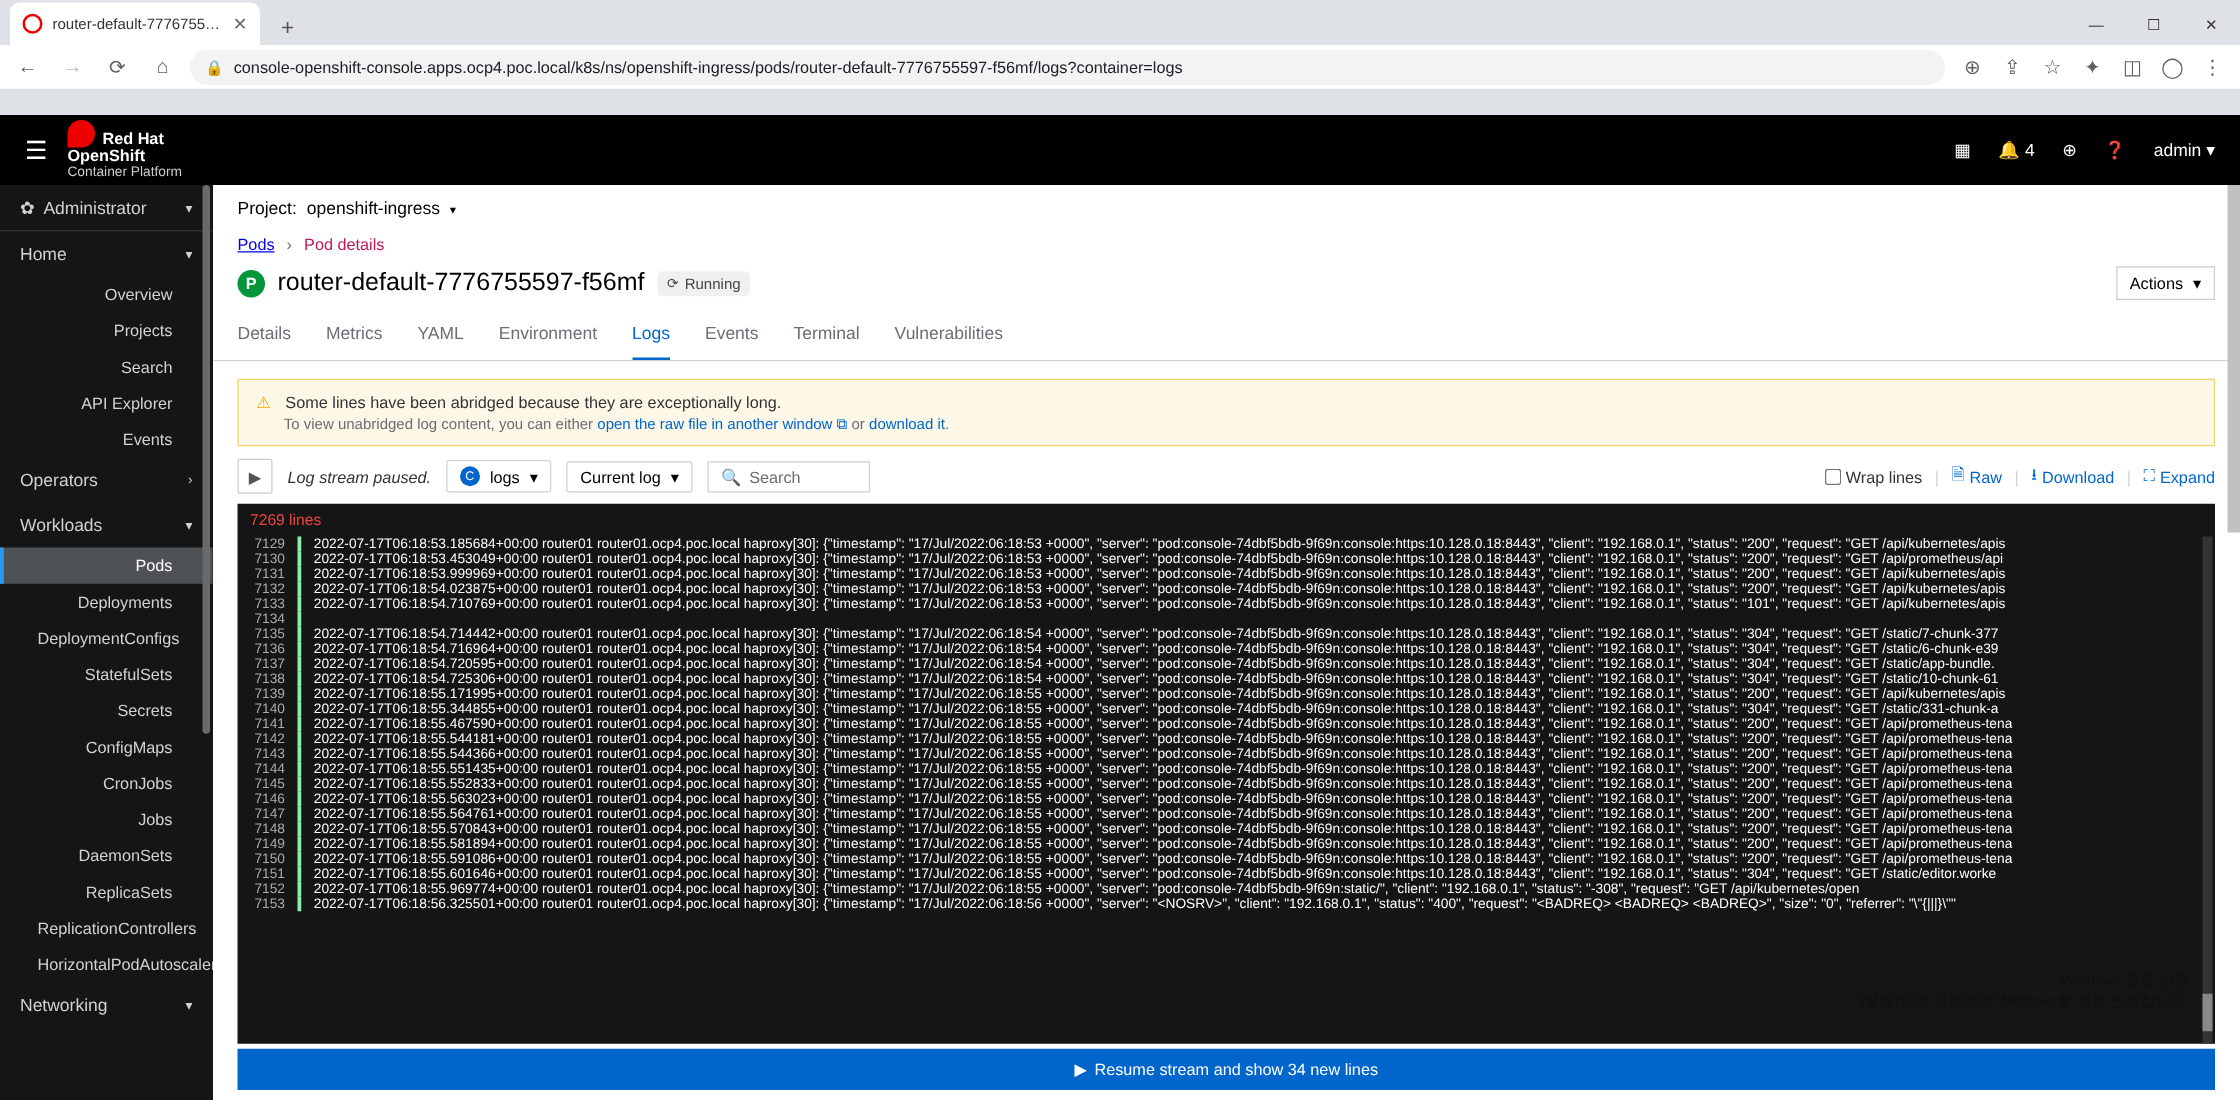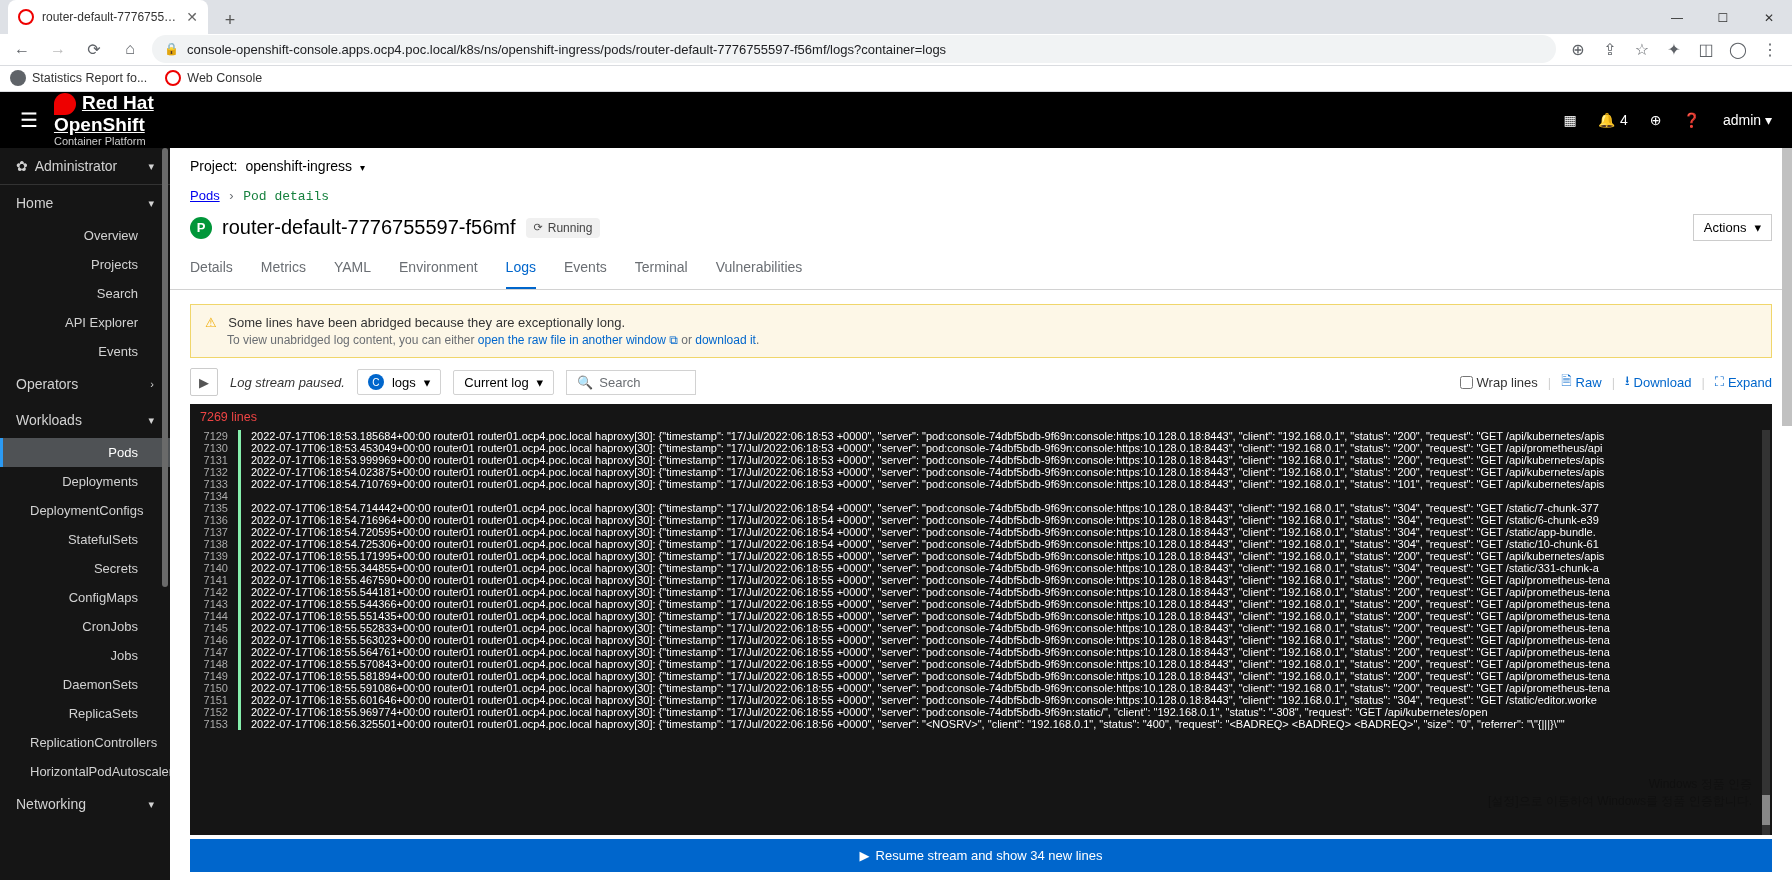--- a/index.html
+++ b/index.html
@@ -26,21 +26,21 @@
 .bookmark-row { height:30px; background:#fff; display:flex; align-items:center; padding:0 10px; gap:18px; font-size:12.5px; color:#333; border-bottom:1px solid #dadce0; }
 .bookmark { display:flex; align-items:center; gap:6px; }
 .bm-icon { width:16px; height:16px; border-radius:50%; display:inline-block; }
 .bm-icon.globe { background:#5f6368; }
 .bm-icon.red { border:2px solid #e00; }
 
 
 .app-top { height:56px; background:#000; color:#fff; display:flex; align-items:center; padding:0 20px; gap:16px; }
 .hamburger { font-size:20px; cursor:pointer; }
 .brand { display:flex; flex-direction:column; line-height:1.1; }
-.brand-row { display:flex; align-items:flex-start; gap:6px; font-size:19px;text-decoration:underline; }
+.brand-row { display:flex; align-items:flex-end; gap:6px; font-size:13px; }
 .redhat-icon { width:22px; height:22px; background:#e00; border-radius:50% 50% 50% 0; display:inline-block; }
 .brand-sub { font-size:11px; color:#ccc; }
 .top-right { margin-left:auto; display:flex; align-items:center; gap:22px; font-size:14px; }
 .top-right .icon { cursor:pointer; }
 
 
 .main { display:flex; height:calc(880px - 92px - 56px); }
 .sidebar { width:170px; background:#151515; color:#d2d2d2; font-size:14px; overflow-y:auto; position:relative; }
 .sidebar::-webkit-scrollbar{width:8px;} .sidebar::-webkit-scrollbar-thumb{background:#555;}
 .side-scroll-indicator { position:absolute; right:2px; top:0; width:6px; height:60%; background:#6a6a6a; border-radius:3px; }
@@ -51,21 +51,21 @@
 .side-item.active { background:#4f5255; border-left:3px solid #2b9af3; color:#fff; padding-left:27px; }
 
 .content { flex:1; background:#fff; overflow:hidden; display:flex; flex-direction:column; position:relative; }
 .content-scroll-indicator { position:absolute; right:0; top:0; width:10px; height:38%; background:#c1c1c1; }
 
 .proj-row { padding:10px 20px; font-size:14px; display:flex; align-items:center; gap:8px; }
 .proj-row .caret{font-size:10px;}
 
 .crumb { padding:4px 20px; font-size:13px; color:#06c; }
 .crumb .sep { color:#6a6e73; margin:0 6px; }
-.crumb .cur { color:#15803d;font-family:Liberation Mono, monospace; }
+.crumb .cur { color:#be185d; }
 
 .title-row { padding:6px 20px 8px; display:flex; align-items:center; gap:10px; }
 .pod-badge { width:22px; height:22px; border-radius:50%; background:#009639; color:#fff; font-weight:bold; font-size:13px; display:flex; align-items:center; justify-content:center; }
 .pod-title { font-size:20px; font-weight:500; }
 .status-pill { font-size:12px; background:#f0f0f0; border-radius:4px; padding:3px 8px; display:flex; align-items:center; gap:5px; color:#444; }
 .sync-icon { font-size:11px; }
 .actions-drop { margin-left:auto; border:1px solid #ccc; padding:5px 10px; font-size:13px; display:flex; align-items:center; gap:8px; }
 
 .tabs { display:flex; gap:28px; padding:0 20px; border-bottom:1px solid #d2d2d2; }
 .tab-item { padding:10px 0 12px; font-size:14px; color:#6a6e73; cursor:pointer; border-bottom:2px solid transparent; }
@@ -128,30 +128,20 @@
       <span>console-openshift-console.apps.ocp4.poc.local/k8s/ns/openshift-ingress/pods/router-default-7776755597-f56mf/logs?container=logs</span>
     </div>
     <div class="addr-right">
       <div class="nav-btn">⊕</div>
       <div class="nav-btn">⇪</div>
       <div class="nav-btn">☆</div>
       <div class="nav-btn">✦</div>
       <div class="nav-btn">◫</div>
       <div class="nav-btn">◯</div>
       <div class="nav-btn">⋮</div>
-    </div>
-  </div>
-  <div class="bookmark-row">
-    <div class="bookmark">
-      <span class="bm-icon globe"></span>
-      <span>Statistics Report fo...</span>
-    </div>
-    <div class="bookmark">
-      <span class="bm-icon red"></span>
-      <span>Web Console</span>
     </div>
   </div>
 </div>
 
 <div class="app-top">
   <span class="hamburger">☰</span>
   <div class="brand">
     <div class="brand-row">
       <span class="redhat-icon"></span>
       <span><b>Red Hat</b></span>

